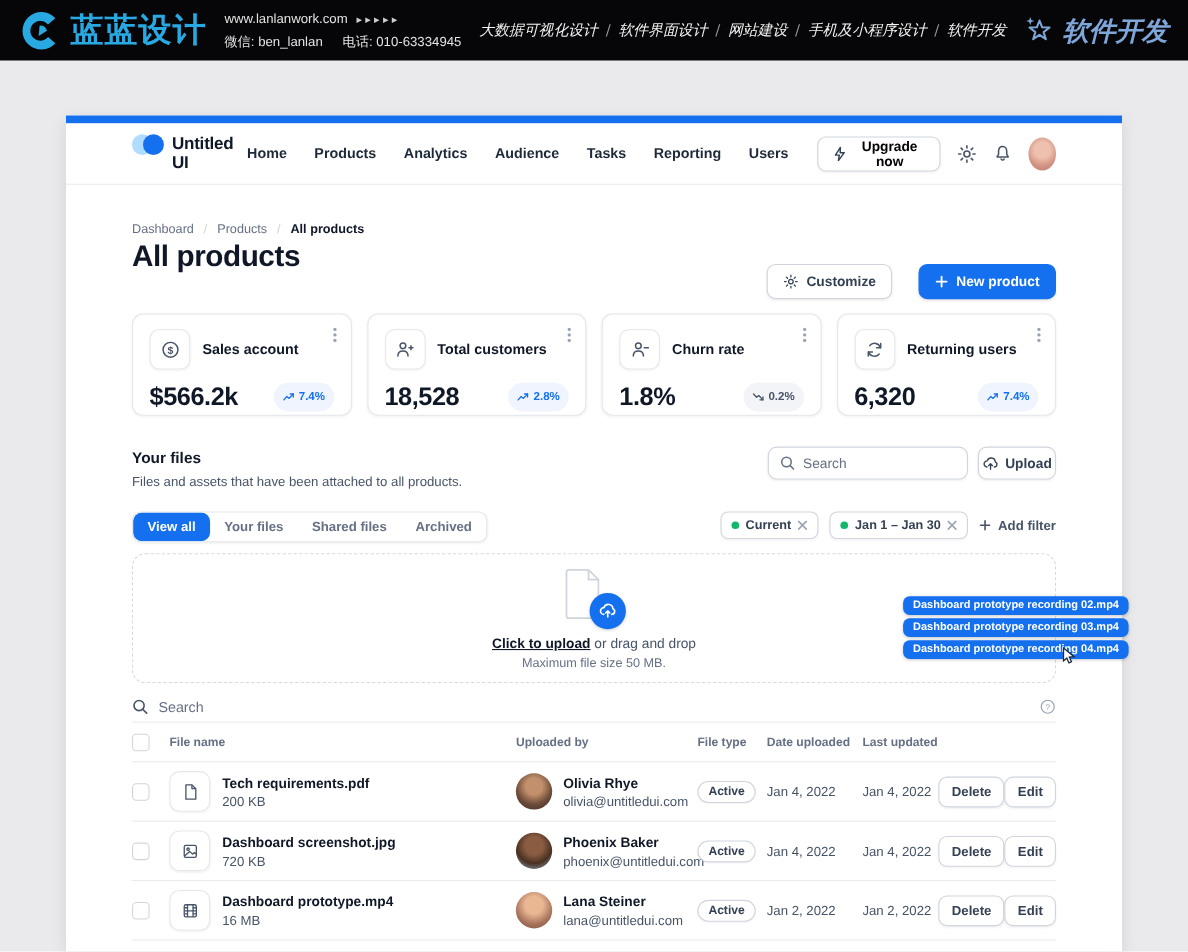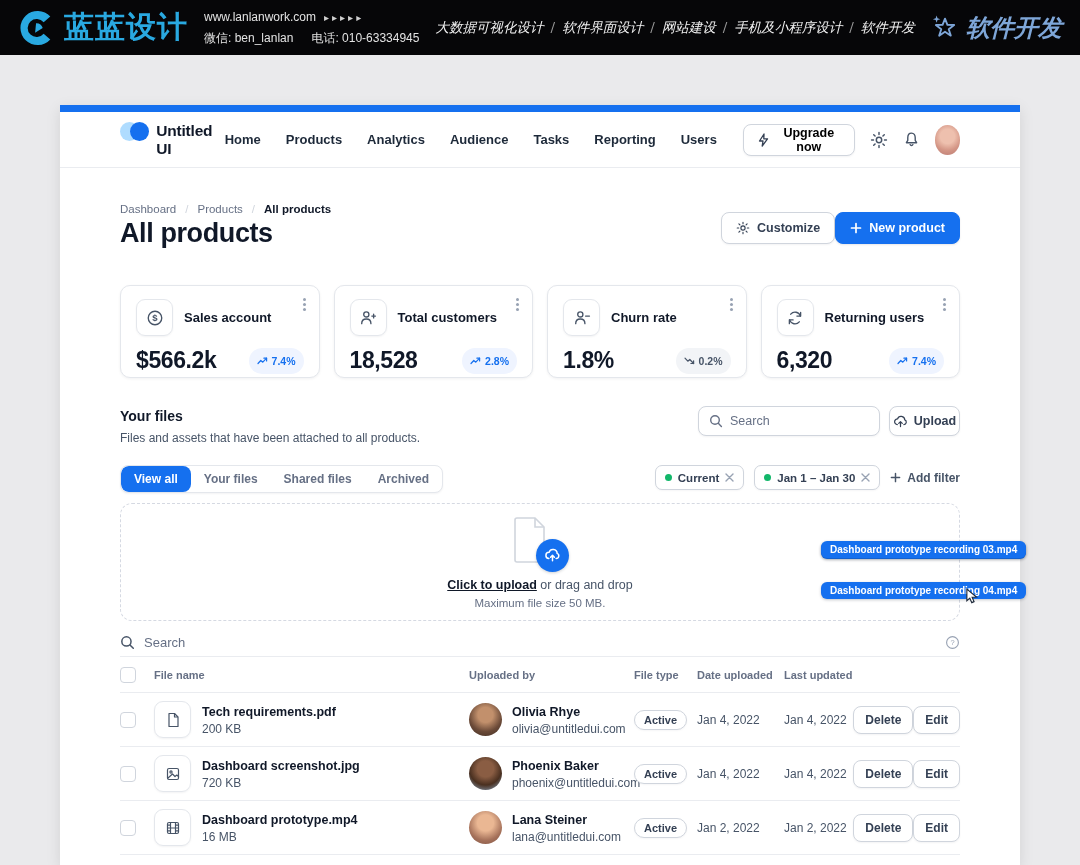--- a/index.html
+++ b/index.html
@@ -43,21 +43,21 @@
   .icon-plain { display:flex; align-items:center; }
   .avatar { width:30px; height:30px; border-radius:50%;
             background:radial-gradient(circle at 50% 38%, #eec0ae 32%, #d49686 62%, #b97a72 100%); }
 
   
   .breadcrumb { position:absolute; left:60px; top:98px; display:flex; gap:9px; align-items:center;
                 font-size:11.5px; color:#667085; font-weight:500; }
   .breadcrumb .bsep { color:#d0d5dd; }
   .breadcrumb .current { color:#101828; font-weight:700; }
   .page-title { position:absolute; left:60px; top:113px; font-size:27px; font-weight:700; letter-spacing:-.4px; }
-  .title-actions { position:absolute; right:60px; top:107px; display:flex; gap:0; }
+  .title-actions { position:absolute; right:60px; top:135px; display:flex; gap:24px; }
   .btn-secondary { display:flex; align-items:center; gap:7px; height:32px; padding:0 14px;
                    border:1px solid #d0d5dd; border-radius:8px; background:#fff;
                    font-size:12.5px; font-weight:700; color:#344054; box-shadow:0 1px 2px rgba(16,24,40,.05); }
   .btn-primary { display:flex; align-items:center; gap:7px; height:32px; padding:0 14px;
                  border:1px solid #1570ef; border-radius:8px; background:#1570ef;
                  font-size:12.5px; font-weight:700; color:#fff; box-shadow:0 1px 2px rgba(16,24,40,.1); }
 
   
   .stats { position:absolute; left:60px; top:180px; width:840px; display:flex; gap:14px; }
   .stat { position:relative; flex:1; height:93px; border:1px solid #e4e7ec; border-radius:10px;
@@ -424,21 +424,21 @@
           <path d="M4.6 10.8 a2.9 2.9 0 0 1 .2-5.8 a3.9 3.9 0 0 1 7.6 1 a2.5 2.5 0 0 1 -1 4.8"></path>
           <path d="M8 13 V7.9 M6.2 9.6 L8 7.8 L9.8 9.6"></path>
         </svg>
       </span>
     </div>
     <div class="dz-line1"><b>Click to upload</b><span> or drag and drop</span></div>
     <div class="dz-line2">Maximum file size 50 MB.</div>
   </div>
 
   <span class="dchip" style="top:437px;">Dashboard prototype recording 02.mp4</span>
-  <span class="dchip" style="top:436px;">Dashboard prototype recording 03.mp4</span>
+  <span class="dchip" style="top:457px;">Dashboard prototype recording 03.mp4</span>
   <span class="dchip" style="top:477px;">Dashboard prototype recording 04.mp4</span>
   <span class="cursor-icon">
     <svg width="14" height="16" viewBox="0 0 11 14">
         <path d="M1 1 L1 11.2 L3.6 8.9 L5.3 12.8 L7.3 11.9 L5.6 8.1 L9.4 7.9 Z" fill="#fff" stroke="#1d2939" stroke-width="1"></path>
       </svg>
   </span>
 
   <div class="tsearch">
     <span>
       <svg width="15" height="15" viewBox="0 0 14 14" fill="none" stroke="#475467" stroke-width="1.4" stroke-linecap="round">

